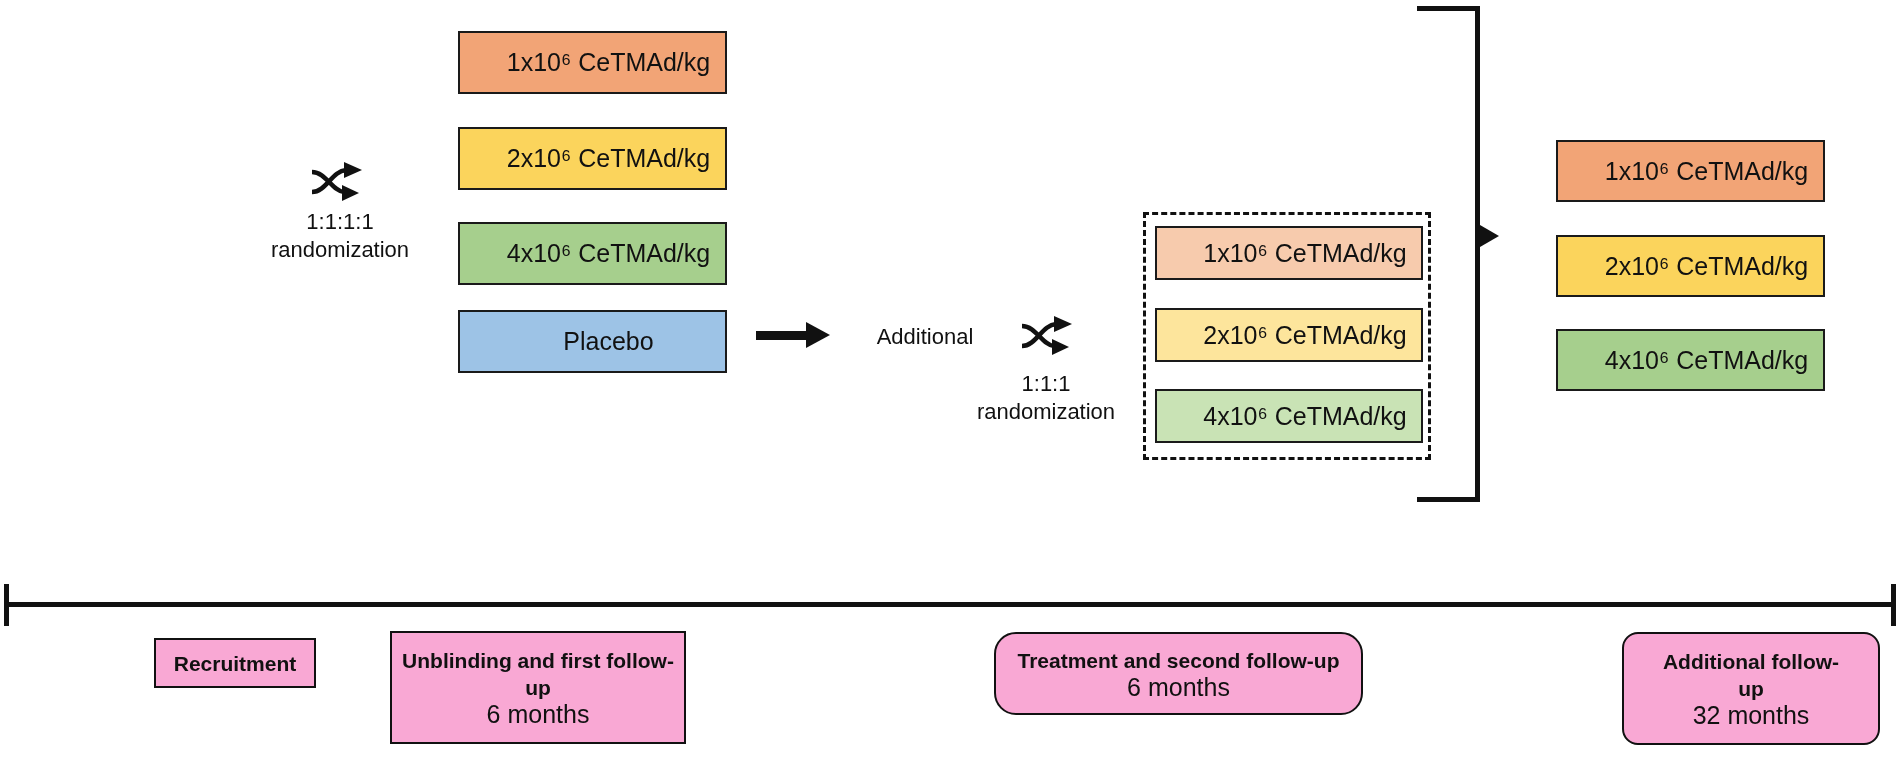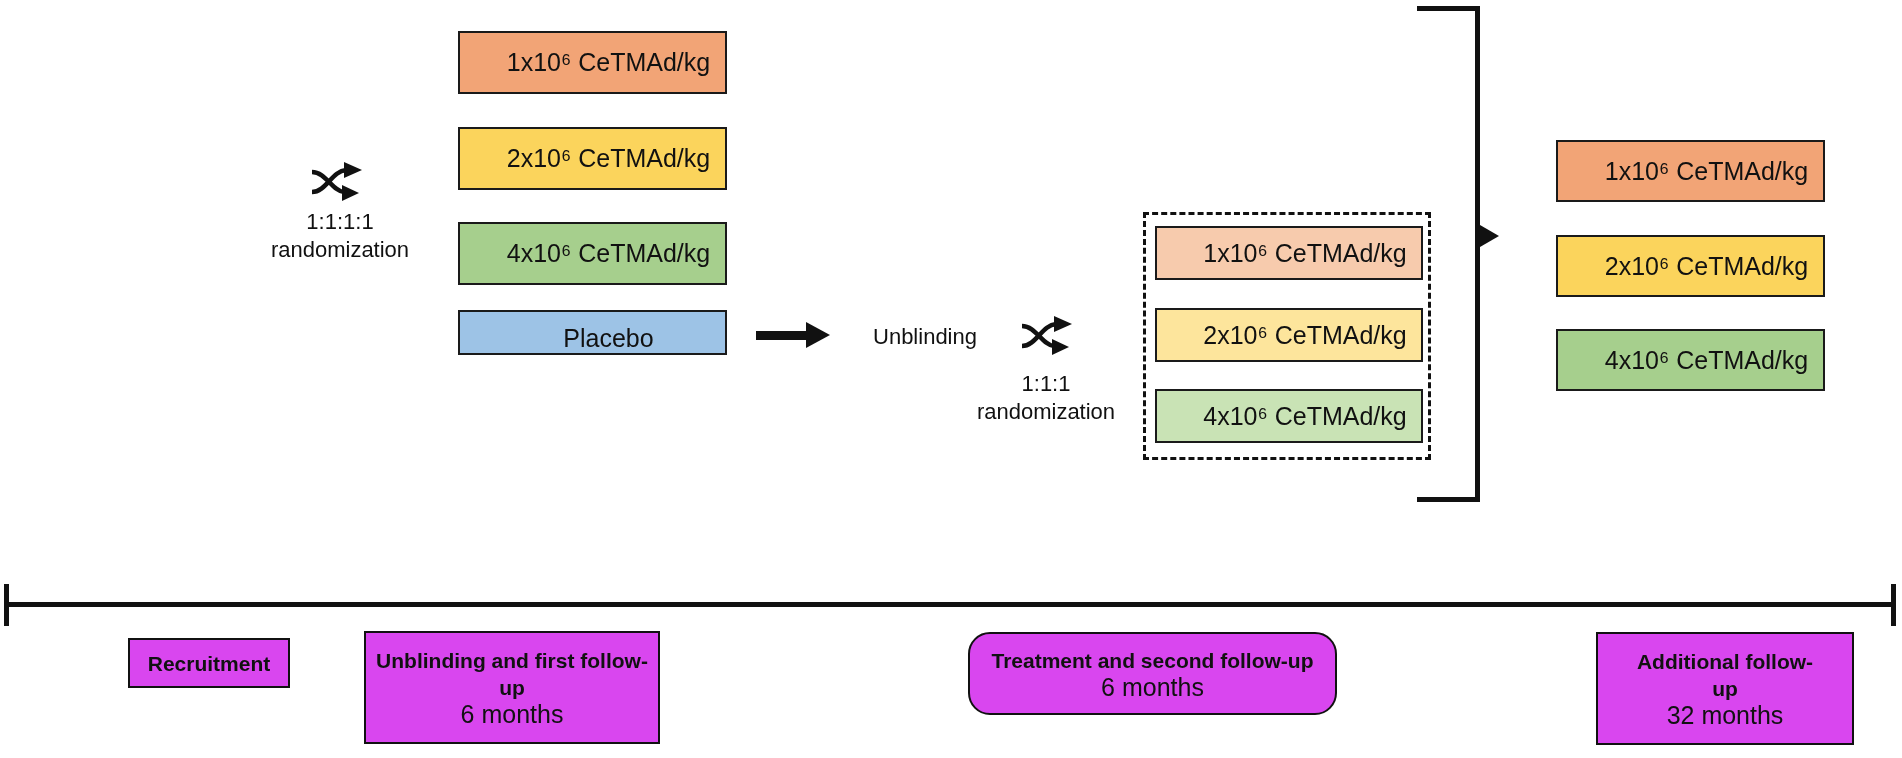--- a/index.html
+++ b/index.html
@@ -15,21 +15,21 @@
   }
   .flow-text{
     position:absolute;text-align:center;font-size:22px;line-height:28px;
     white-space:pre-line;color:#111;
   }
   .dashed-group{
     position:absolute;border:3px dashed #111;box-sizing:border-box;background:transparent;
   }
   .phase-box{
     position:absolute;display:flex;flex-direction:column;align-items:center;justify-content:center;
-    border:2px solid #111;box-sizing:border-box;background:#d946ef;text-align:center;
+    border:2px solid #111;box-sizing:border-box;background:#f9a8d4;text-align:center;margin-left:26px;
   }
   .phase-title{font-weight:bold;font-size:21px;line-height:27px;white-space:pre-line;}
   .phase-duration{font-size:25px;line-height:27px;}
   .line{position:absolute;background:#111;}
   .arrow-shaft{position:absolute;background:#111;}
   .arrow-head-right{
     position:absolute;width:0;height:0;
     border-top:13px solid transparent;border-bottom:13px solid transparent;
     border-left:24px solid #111;
   }
@@ -58,30 +58,30 @@
 
   <div class="arm-box" style="left: 458px; top: 31px; width: 269px; height: 63px; background-color: rgb(242, 164, 118);">
     <span>1x10⁶ CeTMAd/kg</span>
   </div>
   <div class="arm-box" style="left: 458px; top: 127px; width: 269px; height: 63px; background-color: rgb(251, 212, 92);">
     <span>2x10⁶ CeTMAd/kg</span>
   </div>
   <div class="arm-box" style="left: 458px; top: 222px; width: 269px; height: 63px; background-color: rgb(166, 207, 141);">
     <span>4x10⁶ CeTMAd/kg</span>
   </div>
-  <div class="arm-box" style="left: 458px; top: 310px; width: 269px; height: 45px; background-color: rgb(157, 195, 230); align-items: flex-end;">
+  <div class="arm-box" style="left: 458px; top: 310px; width: 269px; height: 63px; background-color: rgb(157, 195, 230);">
     <span>Placebo</span>
   </div>
 
   <div>
     <div class="arrow-shaft" style="left:756px;top:331px;width:52px;height:9px;"></div>
     <div class="arrow-head-right" style="left:806px;top:322px;"></div>
   </div>
 
-  <div class="flow-text" style="left:855px;top:323px;width:140px;">Unblinding</div>
+  <div class="flow-text" style="left:855px;top:323px;width:140px;">Additional</div>
 
   <svg class="shuffle" style="left:1018px;top:312px;" width="60" height="48" viewBox="0 0 60 48">
     <path d="M4,34 C18,34 24,13 38,12" fill="none" stroke="#111" stroke-width="4.5"></path>
     <polygon points="36,4 54,12 36,20" fill="#111"></polygon>
     <path d="M4,14 C18,14 24,33 36,34" fill="none" stroke="#111" stroke-width="4.5"></path>
     <polygon points="34,27 51,35 34,43" fill="#111"></polygon>
   </svg>
 
   <div class="flow-text" style="left:946px;top:370px;width:200px;">1:1:1
 randomization</div>
@@ -129,19 +129,19 @@
     <div class="phase-title">Unblinding and first follow-
 up</div>
     <div class="phase-duration">6 months</div>
   </div>
 
   <div class="phase-box" style="left:968px;top:632px;width:369px;height:83px;padding:0 4px;border-radius:22px;">
     <div class="phase-title">Treatment and second follow-up</div>
     <div class="phase-duration">6 months</div>
   </div>
 
-  <div class="phase-box" style="left:1596px;top:632px;width:258px;height:113px;">
+  <div class="phase-box" style="left:1596px;top:632px;width:258px;height:113px;border-radius:16px;">
     <div class="phase-title">Additional follow-
 up</div>
     <div class="phase-duration">32 months</div>
   </div>
 
 </div>
 
 </body></html>

